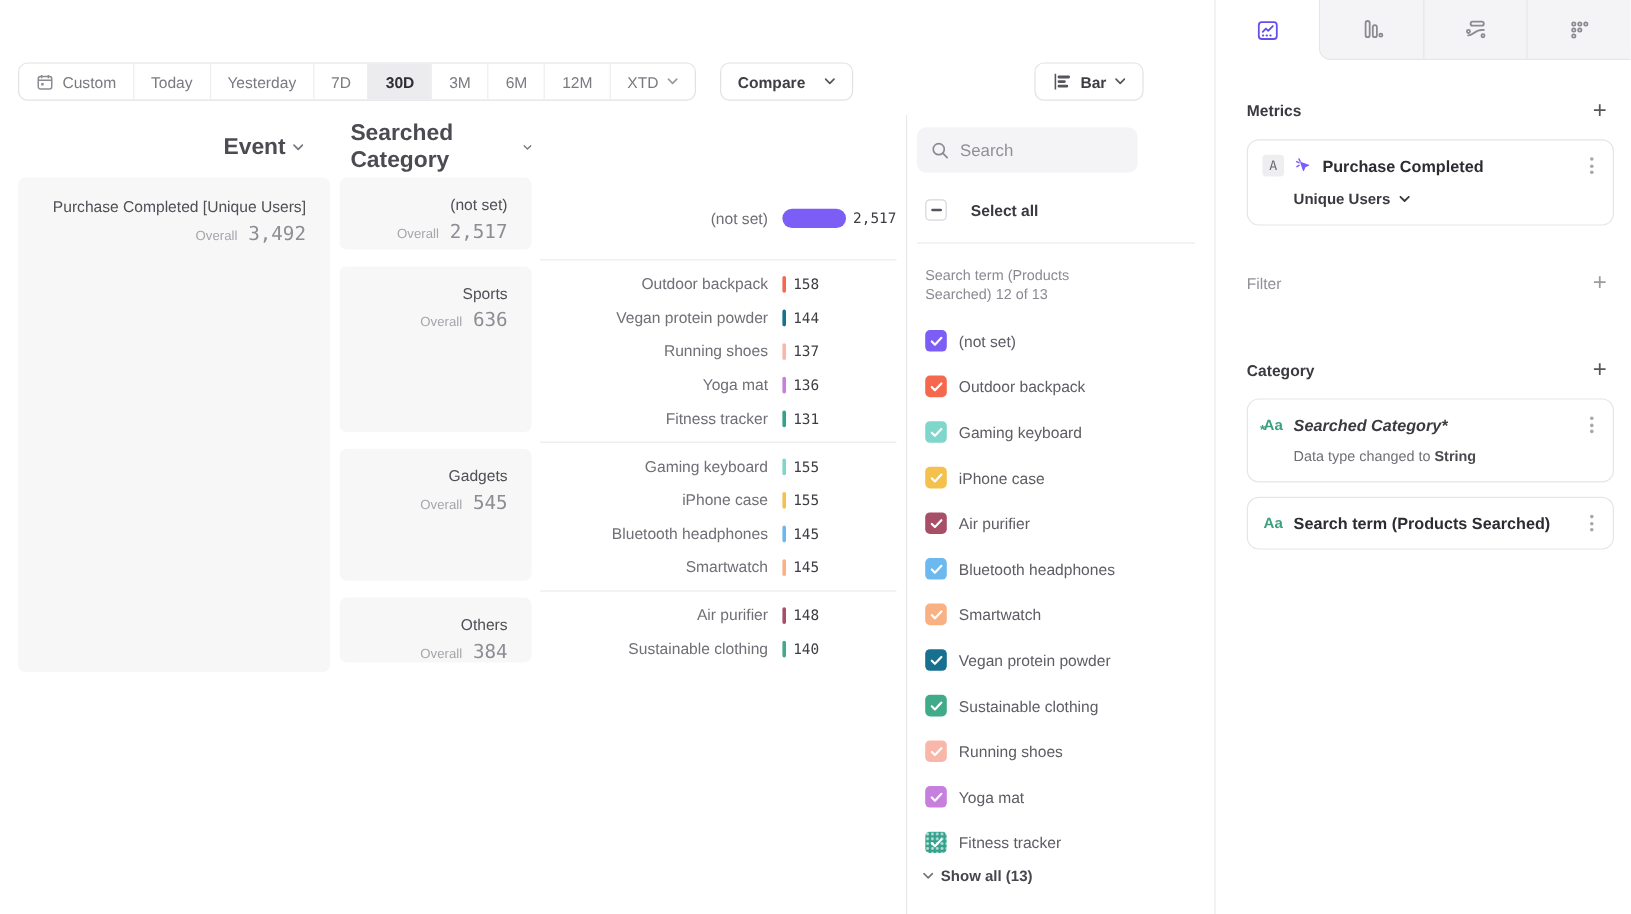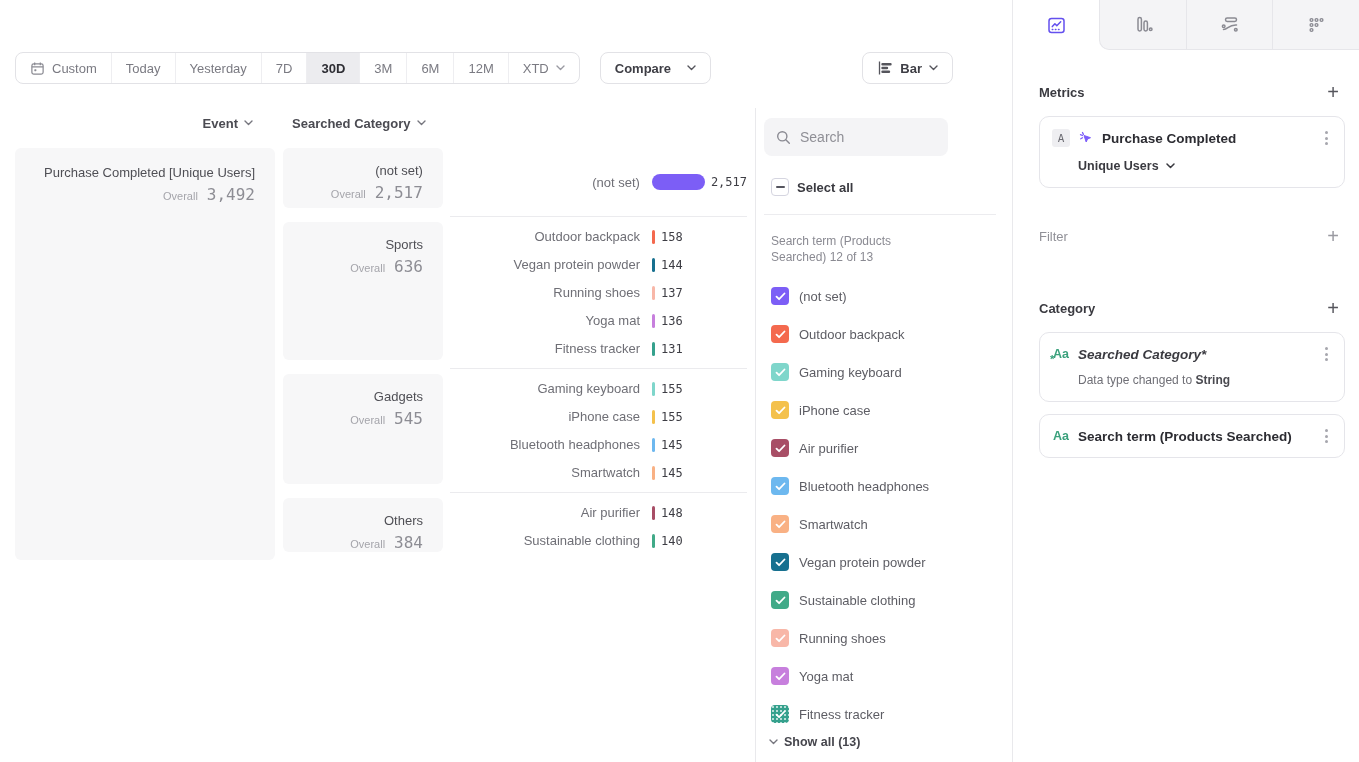--- a/index.html
+++ b/index.html
@@ -14,21 +14,21 @@
   .seg-item { display:flex; align-items:center; gap:7px; padding:0 14px; font-size:13px; color:#7a7a82; cursor:pointer; border-left:1px solid #eeeef1; white-space:nowrap; }
   .seg-item:first-child { border-left:none; }
   .seg-item.active { background:#ececef; color:#2e2e34; font-weight:700; }
   .btn { display:flex; align-items:center; gap:7px; height:32px; padding:0 14px; border:1px solid #e2e2e6; border-radius:8px; background:#fff; font-size:13px; font-weight:600; color:#3e3e45; cursor:pointer; font-family:inherit; }
   .btn.compare { margin-left:20px;gap:16px; }
   .btn.chart-type { margin-left:auto; }
   .chev { display:inline-block; }
 
   
   .chart { position:absolute; left:15px; top:108px; width:732px; }
-  .head-row { display:flex; align-items:center; height:30px; margin-bottom:10px; font-size:13px; font-weight:600; color:#4b4b52; }
+  .head-row { display:flex; align-items:center; height:30px; margin-bottom:10px; font-size:19px; font-weight:600; color:#4b4b52; }
   .head-row .hcell { display:flex; align-items:center; gap:6px; cursor:pointer; }
   .h-event { width:260px; justify-content:flex-end; padding-right:22px; }
   .h-cat { width:160px; margin-left:8px; padding-left:9px; }
   .h-termwrap { flex:1; display:flex; margin-left:7px; }
   .h-term { width:212px; padding-left:7px; }
   .h-value { flex:1; }
   .body-row { display:flex; }
   .event-col { width:260px; margin-right:8px; }
   .event-cell { background:#f7f7f8; border-radius:6px; padding:16px 20px 0 12px; text-align:right; }
   .cell-title { font-size:13px; color:#4f4f55; line-height:18px; }
@@ -42,25 +42,25 @@
   .group:first-child .cat-cell { margin-top:0; }
   .rows { flex:1; display:flex; flex-direction:column; justify-content:center; }
   .rows.divided { border-top:1px solid #ebebee; }
   .row { height:28px; display:flex; align-items:center; }
   .row-label { width:190px; text-align:right; font-size:13px; color:#6f6f76; white-space:nowrap; }
   .bar { height:14px; border-radius:2px; margin-left:12px; flex:none; }
   .bar.big { height:16px; border-radius:8px; }
   .row-value { margin-left:6px; font-size:12px; color:#3d3d44; font-family:"DejaVu Sans Mono", monospace; }
 
   
-  .legend { position:absolute; left:755px; top:108px; width:257px; bottom:0; border-left:1px solid #e9e9ec; padding:10px 16px 0 8px; }
+  .legend { position:absolute; left:755px; top:96px; width:257px; bottom:0; border-left:1px solid #e9e9ec; padding:10px 16px 0 8px; }
   .search-box { display:flex; align-items:center; gap:9px; height:38px; background:#f4f4f6; border-radius:8px; padding:0 12px; width:184px; }
   .search-box input { border:none; outline:none; background:transparent; font-size:14px; color:#3c3c42; width:130px; font-family:inherit; }
   .search-box input::placeholder { color:#8f8f96; }
-  .select-all { display:flex; align-items:center; gap:8px; margin:22px 0 0 7px; cursor:pointer; }
+  .select-all { display:flex; align-items:center; gap:20px; margin:22px 0 0 7px; cursor:pointer; }
   .select-all .label { font-size:13px; font-weight:700; color:#3a3a40; }
   .cb { width:18px; height:18px; border-radius:4px; display:flex; align-items:center; justify-content:center; flex:none; }
   .cb.indet { background:#fff; border:1px solid #d5d5e0; }
   .minus { width:9px; height:2px; background:#55555e; border-radius:1px; }
   .l-divider { height:1px; background:#ececef; margin:18px 0 0 0; }
   .section-label { margin:18px 0 0 7px; font-size:12px; color:#8a8a92; line-height:16px; width:175px; }
   .legend-list { margin-top:12px; }
   .legend-item { display:flex; align-items:center; gap:10px; height:38px; padding-left:7px; cursor:pointer; }
   .legend-item .label { font-size:13px; color:#5d5d64; }
   .cb.textured { background-image:radial-gradient(circle, rgba(255,255,255,0.65) 1px, transparent 1.3px); background-size:4px 4px; }

